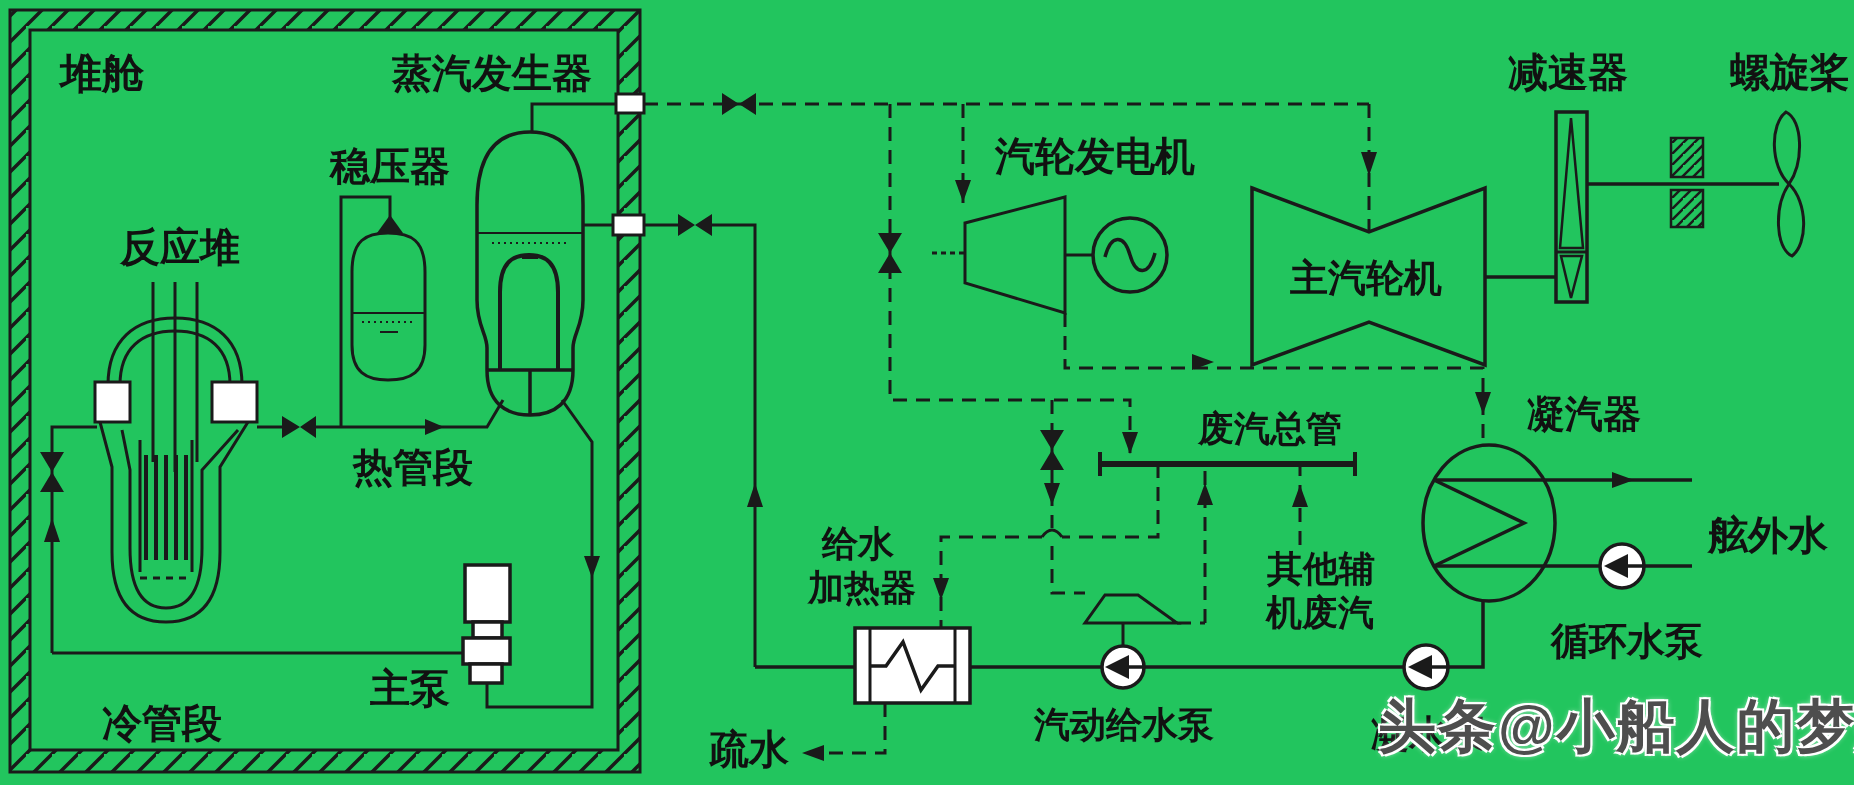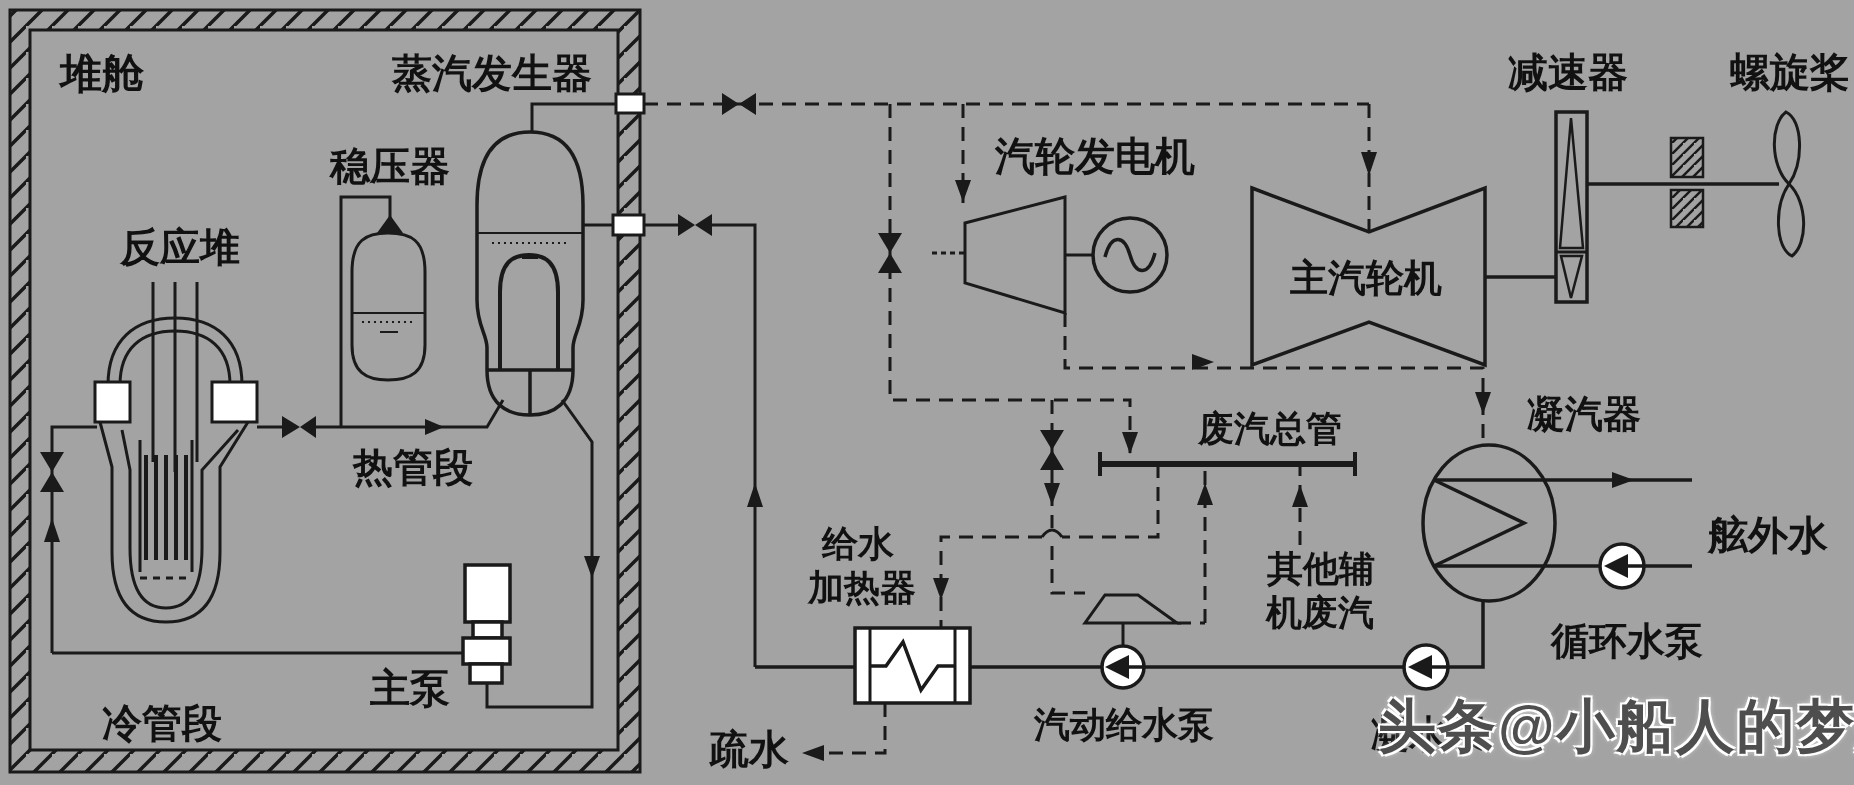--- a/index.html
+++ b/index.html
@@ -1,16 +1,16 @@
 <!DOCTYPE html>
 <html><head>
 <meta charset="utf-8">
 <style>
   html,body{margin:0;padding:0;background:#fff;}
-  #stage{position:relative;width:1854px;height:785px;background:#a3a3a3;overflow:hidden;
+  #stage{position:relative;width:1854px;height:785px;background:#22c55e;overflow:hidden;
          font-family:"Liberation Sans",sans-serif;}
   svg{position:absolute;left:0;top:0;}
   svg text{font-family:"Liberation Sans","DejaVu Sans",sans-serif;font-weight:700;fill:#111;}
   .wm{position:absolute;left:1378px;top:688px;font-size:58px;font-weight:700;
       color:#4e4e4e;white-space:nowrap;letter-spacing:2px;
       text-shadow:-2px -2px 0 #fff,2px -2px 0 #fff,-2px 2px 0 #fff,2px 2px 0 #fff,0 0 6px #fff;}
 </style>
 </head>
 <body>
 

